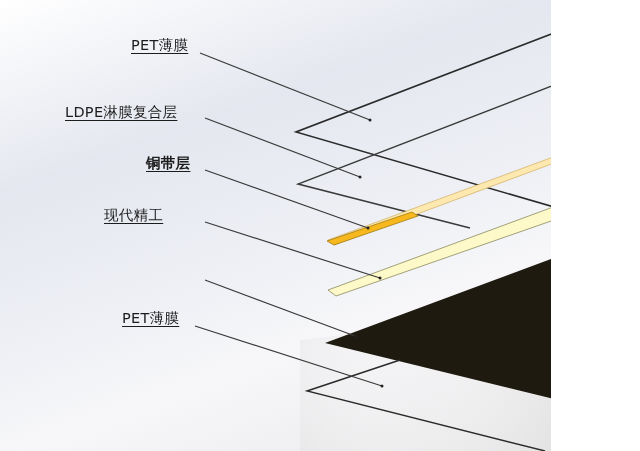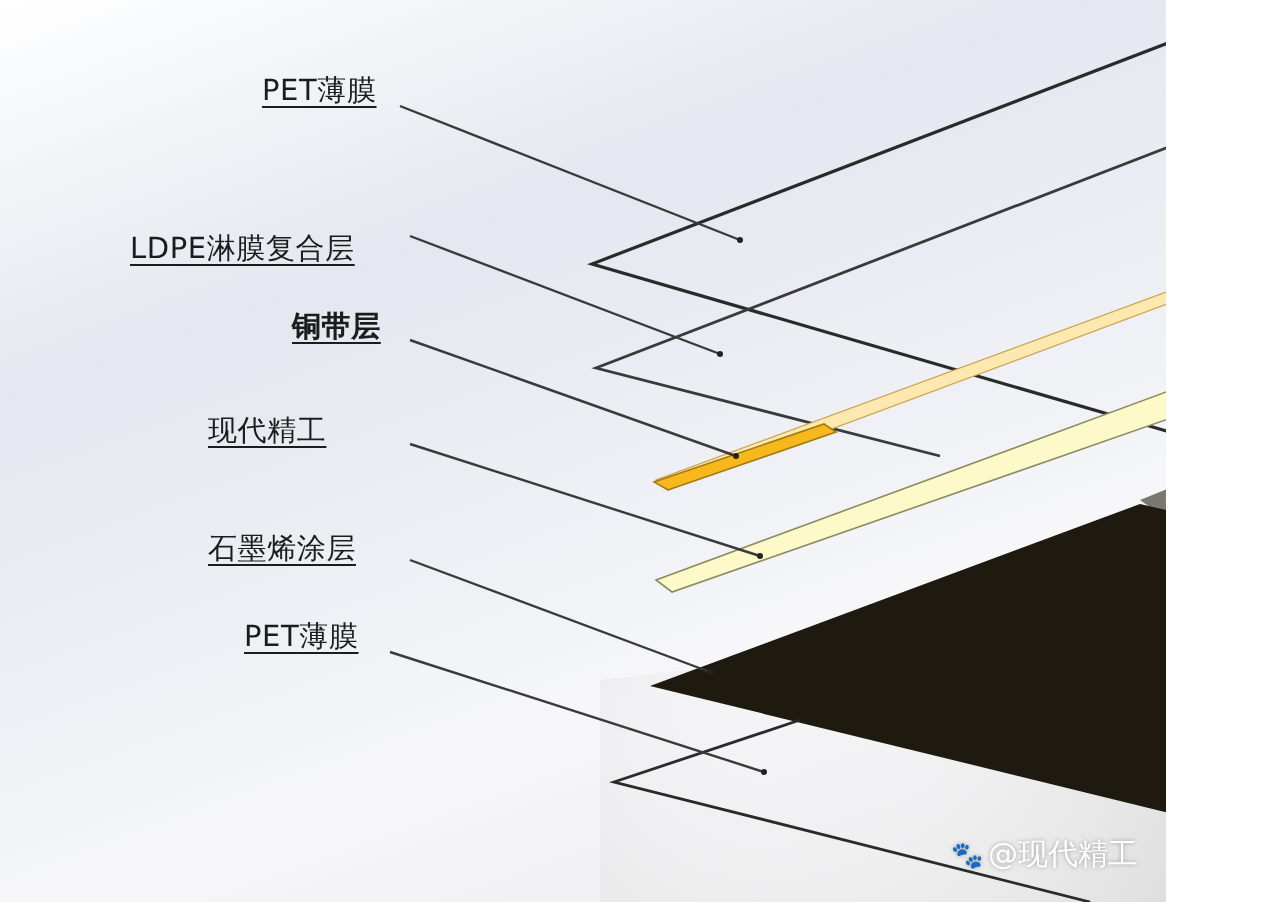--- a/index.html
+++ b/index.html
@@ -1,18 +1,18 @@
 <!DOCTYPE html>
 <html><head>
   <meta charset="utf-8">
   <style>
     html, body { margin: 0; padding: 0; }
     body { width: 640px; height: 451px; overflow: hidden; background: #ffffff; }
     .stage { position: relative; width: 551px; height: 451px; overflow: hidden;
-      background: linear-gradient(160deg, #ffffff 0%, #e4e7ef 30%, #eef0f5 55%, #f7f7f9 70%, #e9e9ea 100%); padding-left: 32px; }
+      background: linear-gradient(160deg, #ffffff 0%, #e4e7ef 30%, #eef0f5 55%, #f7f7f9 70%, #e9e9ea 100%); }
     svg.art { position: absolute; left: 0; top: 0; }
     .label { position: absolute; font-family: "DejaVu Sans", sans-serif; font-size: 14.5px;
       color: #1c1c1c; text-decoration: underline; text-underline-offset: 3px; white-space: nowrap; letter-spacing: 0.3px; }
     .watermark { position: absolute; right: 14px; bottom: 14px; font-family: "DejaVu Sans", sans-serif;
       font-size: 15px; color: #ffffff; text-shadow: 0 0 2px rgba(0,0,0,0.35); white-space: nowrap; }
     .watermark .paw { font-size: 13px; margin-right: 2px; }
   </style>
 </head>
 <body>
 
@@ -61,22 +61,18 @@
       <circle cx="370" cy="120" r="1.5"></circle>
       <circle cx="360" cy="177" r="1.5"></circle>
       <circle cx="368" cy="228" r="1.5"></circle>
       <circle cx="380" cy="278" r="1.5"></circle>
       <circle cx="355" cy="336" r="1.5"></circle>
       <circle cx="382" cy="386" r="1.5"></circle>
     </g>
   </svg>
 
   <div class="label" style="left:131px; top:36px;">PET薄膜</div>
-  <div class="label" style="left:65px; top:103px;margin-top:12px;">LDPE淋膜复合层</div>
+  <div class="label" style="left:65px; top:103px;">LDPE淋膜复合层</div>
   <div class="label" style="left:146px; top:154px;font-weight:bold;">铜带层</div>
   <div class="label" style="left:104px; top:206px;">现代精工</div>
-  <div class="label" style="left:104px; top:265px;">石墨烯涂层</div>
   <div class="label" style="left:122px; top:309px;">PET薄膜</div>
 
-  <div class="watermark">
-    <span class="paw">🐾</span><span>@现代精工</span>
-  </div>
 </div>
 
 </body></html>

